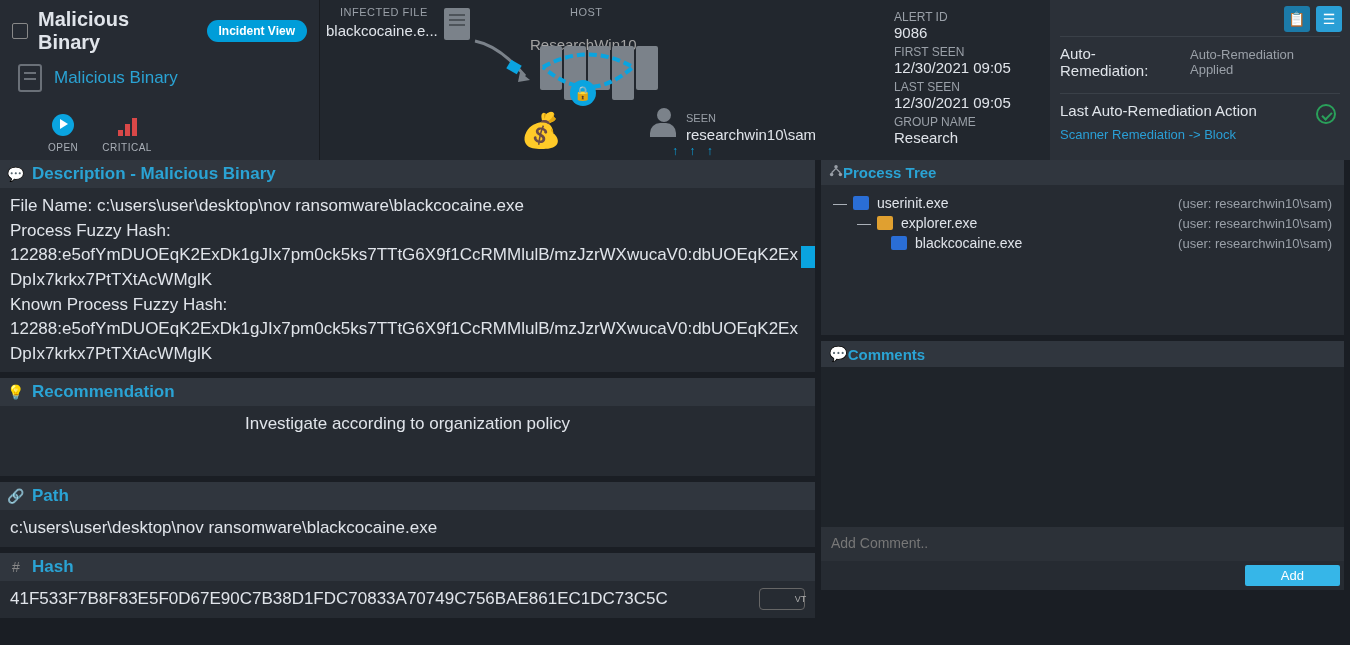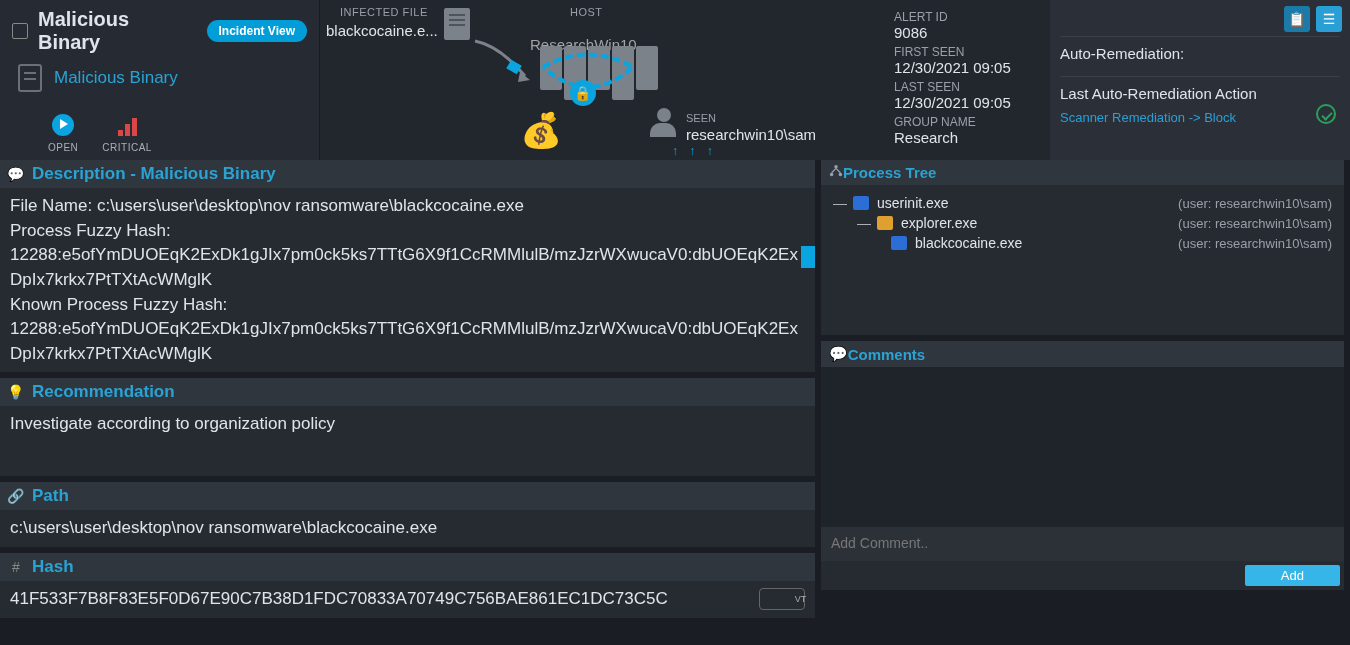--- a/index.html
+++ b/index.html
@@ -153,21 +153,21 @@
   .section{margin-bottom:6px;}
   .sec-head{
     display:flex;align-items:center;gap:8px;padding:4px 8px;background:#30363e;
   }
   .sec-head .sh-icon{width:16px;height:16px;color:#888;display:flex;align-items:center;justify-content:center;}
   .sec-title{color:#2aa3d4;font-size:17px;font-weight:600;}
   .sec-body{
     background:#262b32;padding:6px 10px;color:#e0e4ea;font-size:17px;line-height:1.45;
     word-wrap:break-word;
   }
-  .sec-body.tall{min-height:70px;}
+  .sec-body.tall{min-height:70px;text-align:center;}
   .hash-row{display:flex;align-items:center;}
   .hash-val{flex:1;font-size:17px;}
   .vt-badge{width:46px;height:22px;border:1px solid #666;border-radius:4px;display:flex;align-items:center;justify-content:center;font-size:9px;color:#aaa;margin-left:6px;padding-left:37px;}
   .desc-block{position:relative;}
   .desc-block .side-marker{position:absolute;right:0;top:86px;width:14px;height:22px;background:#0aa4e0;}
 
   .right-sec-head{display:flex;align-items:center;gap:0;padding:4px 8px;background:#30363e;color:#2aa3d4;font-size:15px;font-weight:600;}
   .tree-body{background:#262b32;padding:8px 12px;min-height:150px;}
   .tree-row{display:flex;align-items:center;gap:8px;padding:2px 0;font-size:14px;}
   .tree-row .toggle{color:#aab0b8;width:12px;}
@@ -258,20 +258,21 @@
     <div class="m-val">Research</div>
   </div>
 
   <div class="top-right">
     <div class="tr-icons">
       <div class="tr-icon alt">📋</div>
       <div class="tr-icon">☰</div>
     </div>
     <div class="tr-row first">
       <span class="tr-label">Auto-Remediation:</span>
+      <span class="tr-val">Auto-Remediation Applied</span>
     </div>
     <div class="tr-row2">
       <div class="tr-label">Last Auto-Remediation Action</div>
       <a class="tr-link">Scanner Remediation -&gt; Block</a>
       <span class="tr-check"></span>
     </div>
   </div>
 </div>
 
 <div class="main">

